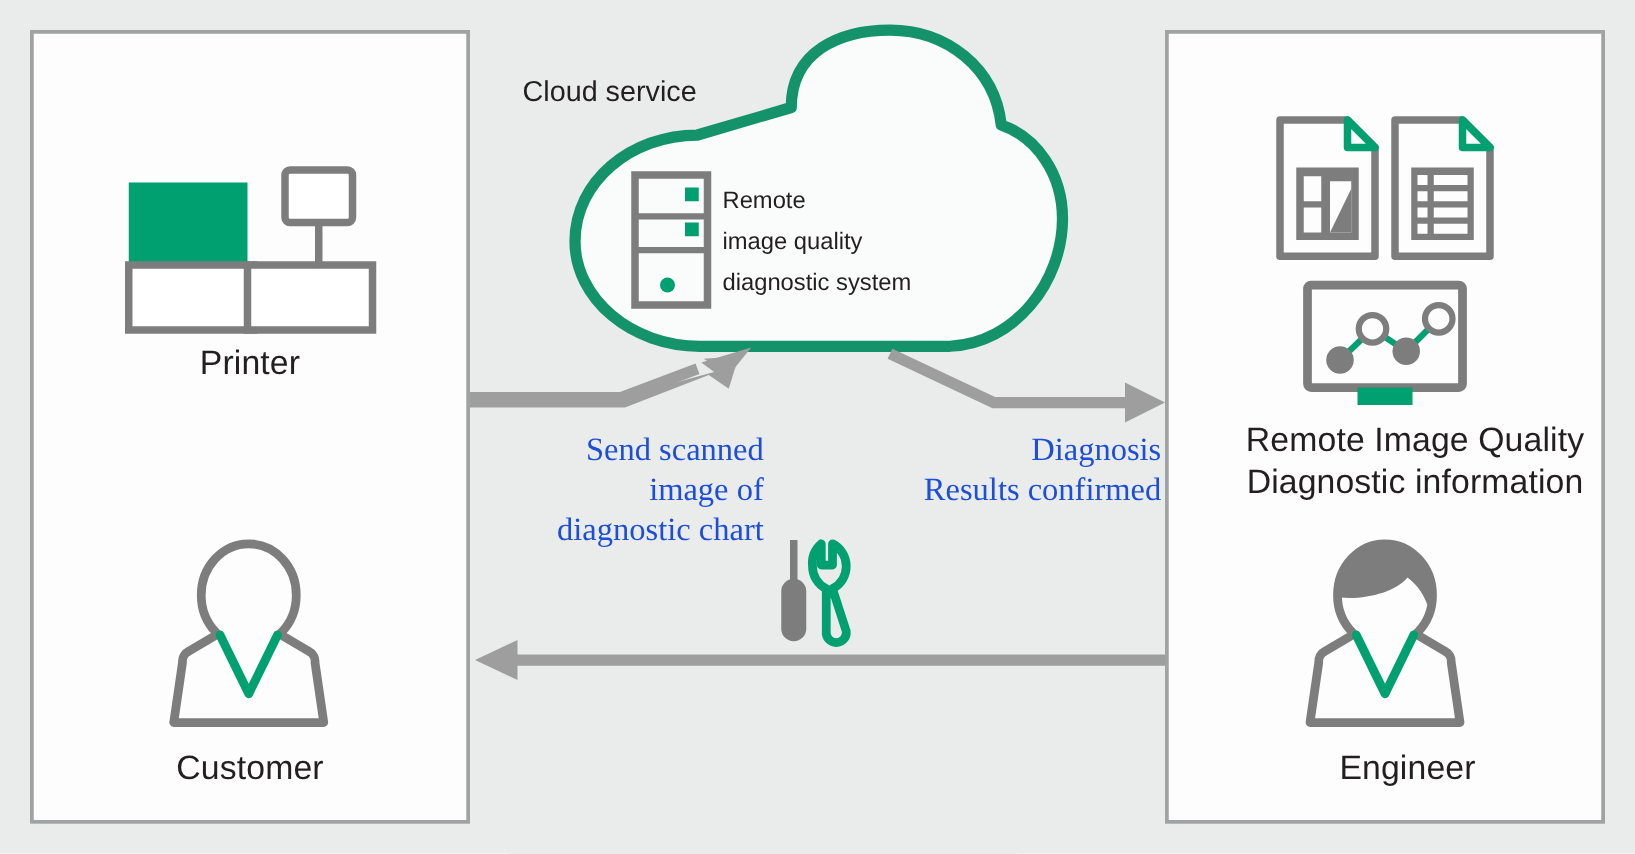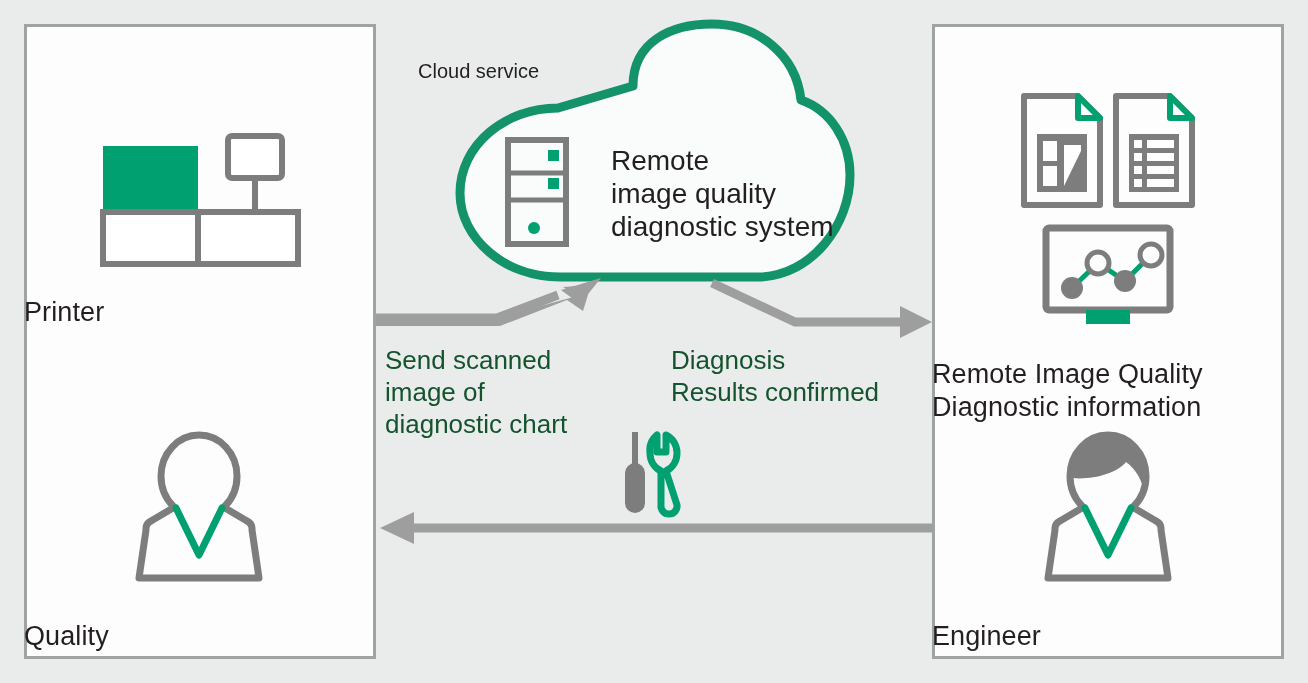--- a/index.html
+++ b/index.html
@@ -30,59 +30,59 @@
     height: 635px;
   }
   #panel-engineer {
     left: 932px;
     top: 24px;
     width: 352px;
     height: 635px;
   }
   .caption {
     position: absolute;
+    text-align: center;
     color: #231f20;
     font-size: 27px;
     line-height: 33px;
     letter-spacing: 0.1px;
     white-space: pre-line;
-    margin-top: 22px;
   }
   .arrow-label {
     position: absolute;
-    text-align: left;
-    color: #14532d;
+    text-align: right;
+    color: #1d4ed8;
     font-size: 26px;
     line-height: 32px;
     white-space: pre-line;
+    font-family: Liberation Serif, serif;
   }
   .svg-layer {
     position: absolute;
     left: 0;
     top: 0;
     width: 1308px;
     height: 683px;
     pointer-events: none;
   }
   .cloud-label {
     position: absolute;
     left: 418px;
     top: 60px;
-    font-size: 20px;
+    font-size: 23px;
     color: #231f20;
   }
   .cloud-text {
     position: absolute;
     left: 578px;
     top: 144px;
-    font-size: 28px;
+    font-size: 19px;
     line-height: 33px;
     color: #231f20;
     white-space: pre-line;
-    margin-left: 33px;
   }
 </style>
 </head>
 <body>
 
 <div id="stage">
 
   <div class="panel" id="panel-customer"></div>
   <div class="panel" id="panel-engineer"></div>
 
@@ -195,21 +195,21 @@
     </g>
   </svg>
 
   <div class="cloud-label">Cloud service</div>
   <div class="cloud-text">Remote
 image quality
 diagnostic system</div>
 
   <div class="caption" style="left:24px; top:274px; width:352px;">Printer</div>
 
-  <div class="caption" style="left:24px; top:598px; width:352px;">Quality</div>
+  <div class="caption" style="left:24px; top:598px; width:352px;">Customer</div>
 
   <div class="caption" style="left:932px; top:336px; width:400px;">Remote Image Quality
 Diagnostic information</div>
 
   <div class="caption" style="left:932px; top:598px; width:388px;">Engineer</div>
 
   <div class="arrow-label" style="left:385px; top:344px; width:226px;">Send scanned
 image of
 diagnostic chart</div>
 

